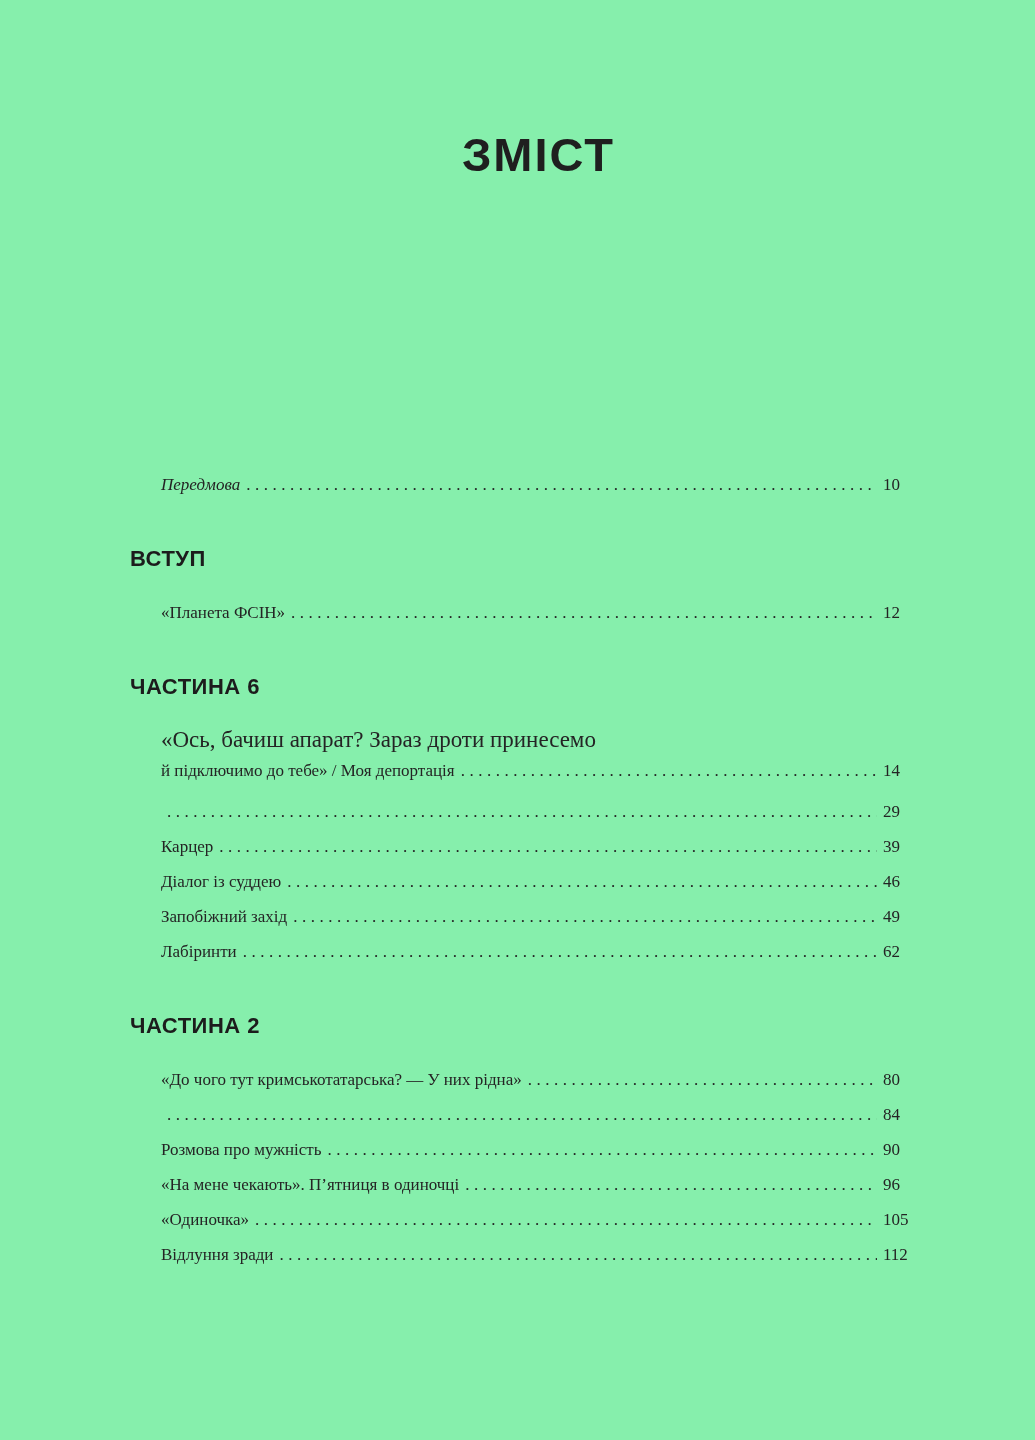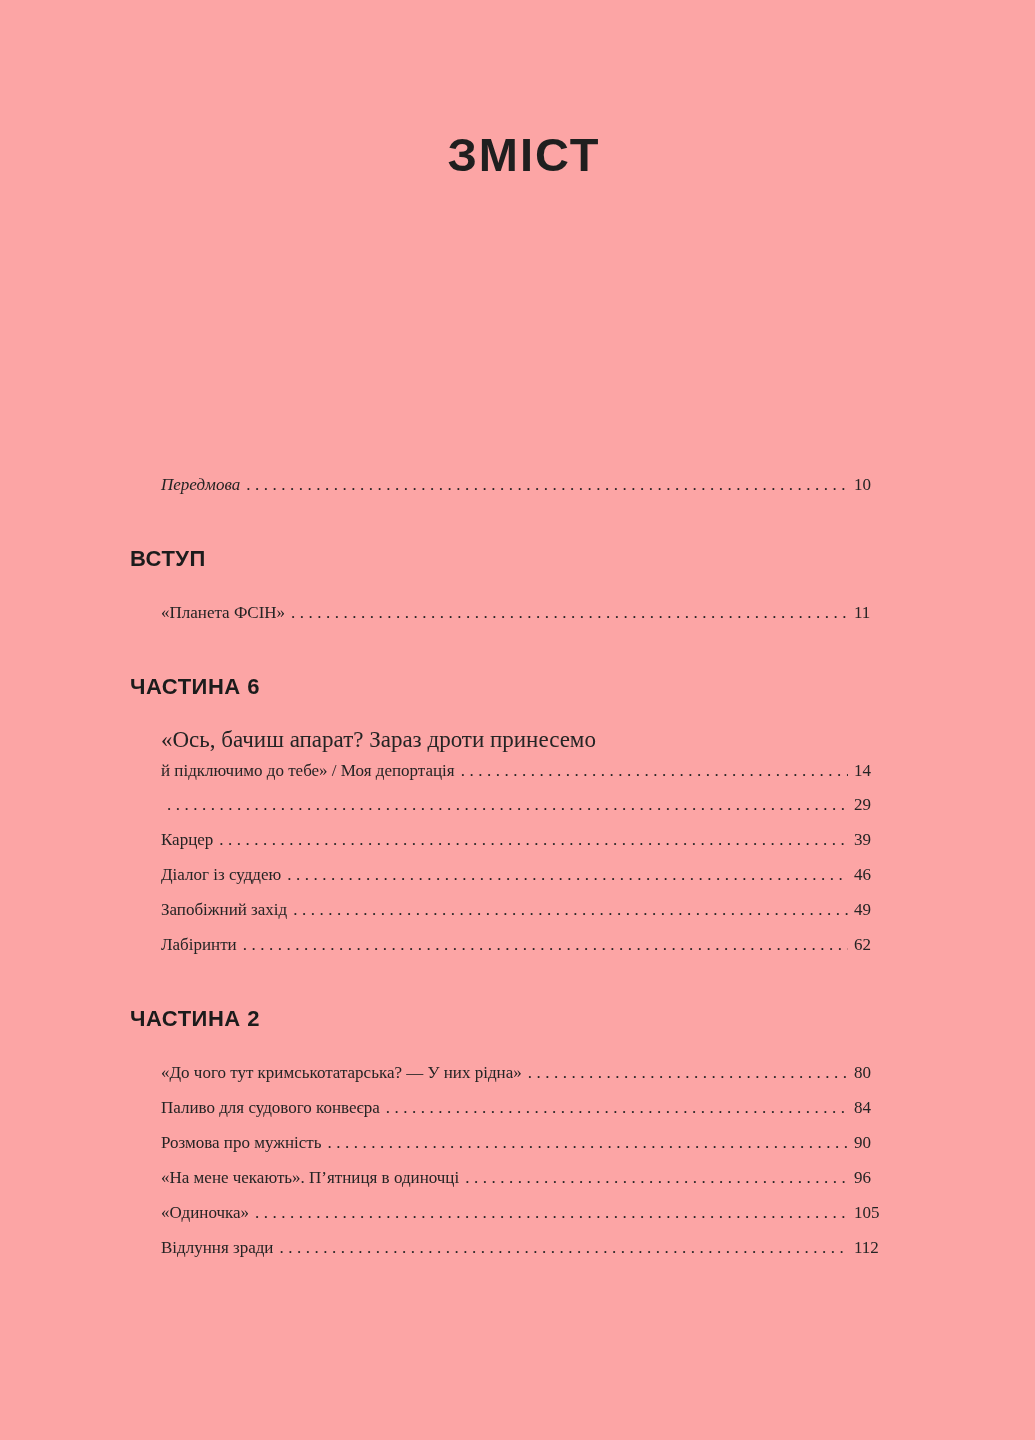--- a/index.html
+++ b/index.html
@@ -1,25 +1,25 @@
 <!DOCTYPE html>
 <html><head>
 <meta charset="utf-8">
 <style>
   html, body { margin: 0; padding: 0; background: #e9e9e9; }
   .sheet {
     position: relative;
     width: 1035px;
     height: 1440px;
     margin: 0 auto;
-    background: #fca5a5;
+    background: #86efac;
     color: #242424;
     overflow: hidden;
     box-sizing: border-box;
-    padding: 0 117px 0 130px; 
+    padding: 0 88px 0 130px; 
     font-family: "Liberation Serif", "DejaVu Serif", serif;
   }
   .page-title {
     margin: 128px 0 0 0;
     font-family: "Liberation Sans", "DejaVu Sans", sans-serif;
     font-weight: bold;
     font-size: 47px;
     line-height: 1.15;
     letter-spacing: 2px;
     text-align: center;
@@ -42,21 +42,21 @@
     font-size: 23px;
     line-height: 31px;
     white-space: nowrap;
   }
   .entry-row {
     display: flex;
     align-items: baseline;
     font-size: 17px;
     line-height: 34px;
   }
-  .toc-entry.two-line .entry-row { line-height: 31px; margin-bottom: 2px; }
+  .toc-entry.two-line .entry-row { line-height: 31px; margin-bottom: 9px; }
   .entry-label { white-space: nowrap; flex: none; }
   .entry-label.italic { font-style: italic; }
   .dots {
     flex: 1 1 auto;
     overflow: hidden;
     white-space: nowrap;
     letter-spacing: 4.5px;
     padding-left: 6px;
     min-width: 0;
   }
@@ -83,21 +83,21 @@
           </div>
         </div>
       </div>
       <div class="toc-section">
         <h2 class="section-heading">ВСТУП</h2>
         <div class="entries">
           <div class="toc-entry">
             <div class="entry-row">
               <span class="entry-label">«Планета ФСІН»</span>
               <span class="dots">..........................................................................................</span>
-              <span class="page-num">11</span>
+              <span class="page-num">12</span>
             </div>
           </div>
         </div>
       </div>
       <div class="toc-section">
         <h2 class="section-heading">ЧАСТИНА 6</h2>
         <div class="entries">
           <div class="toc-entry two-line">
             <div class="entry-line-plain">«Ось, бачиш апарат? Зараз дроти принесемо</div>
             <div class="entry-row">
@@ -147,21 +147,20 @@
         <div class="entries">
           <div class="toc-entry">
             <div class="entry-row">
               <span class="entry-label">«До чого тут кримськотатарська? — У них рідна»</span>
               <span class="dots">..........................................................................................</span>
               <span class="page-num">80</span>
             </div>
           </div>
           <div class="toc-entry">
             <div class="entry-row">
-              <span class="entry-label">Паливо для судового конвеєра</span>
               <span class="dots">..........................................................................................</span>
               <span class="page-num">84</span>
             </div>
           </div>
           <div class="toc-entry">
             <div class="entry-row">
               <span class="entry-label">Розмова про мужність</span>
               <span class="dots">..........................................................................................</span>
               <span class="page-num">90</span>
             </div>

